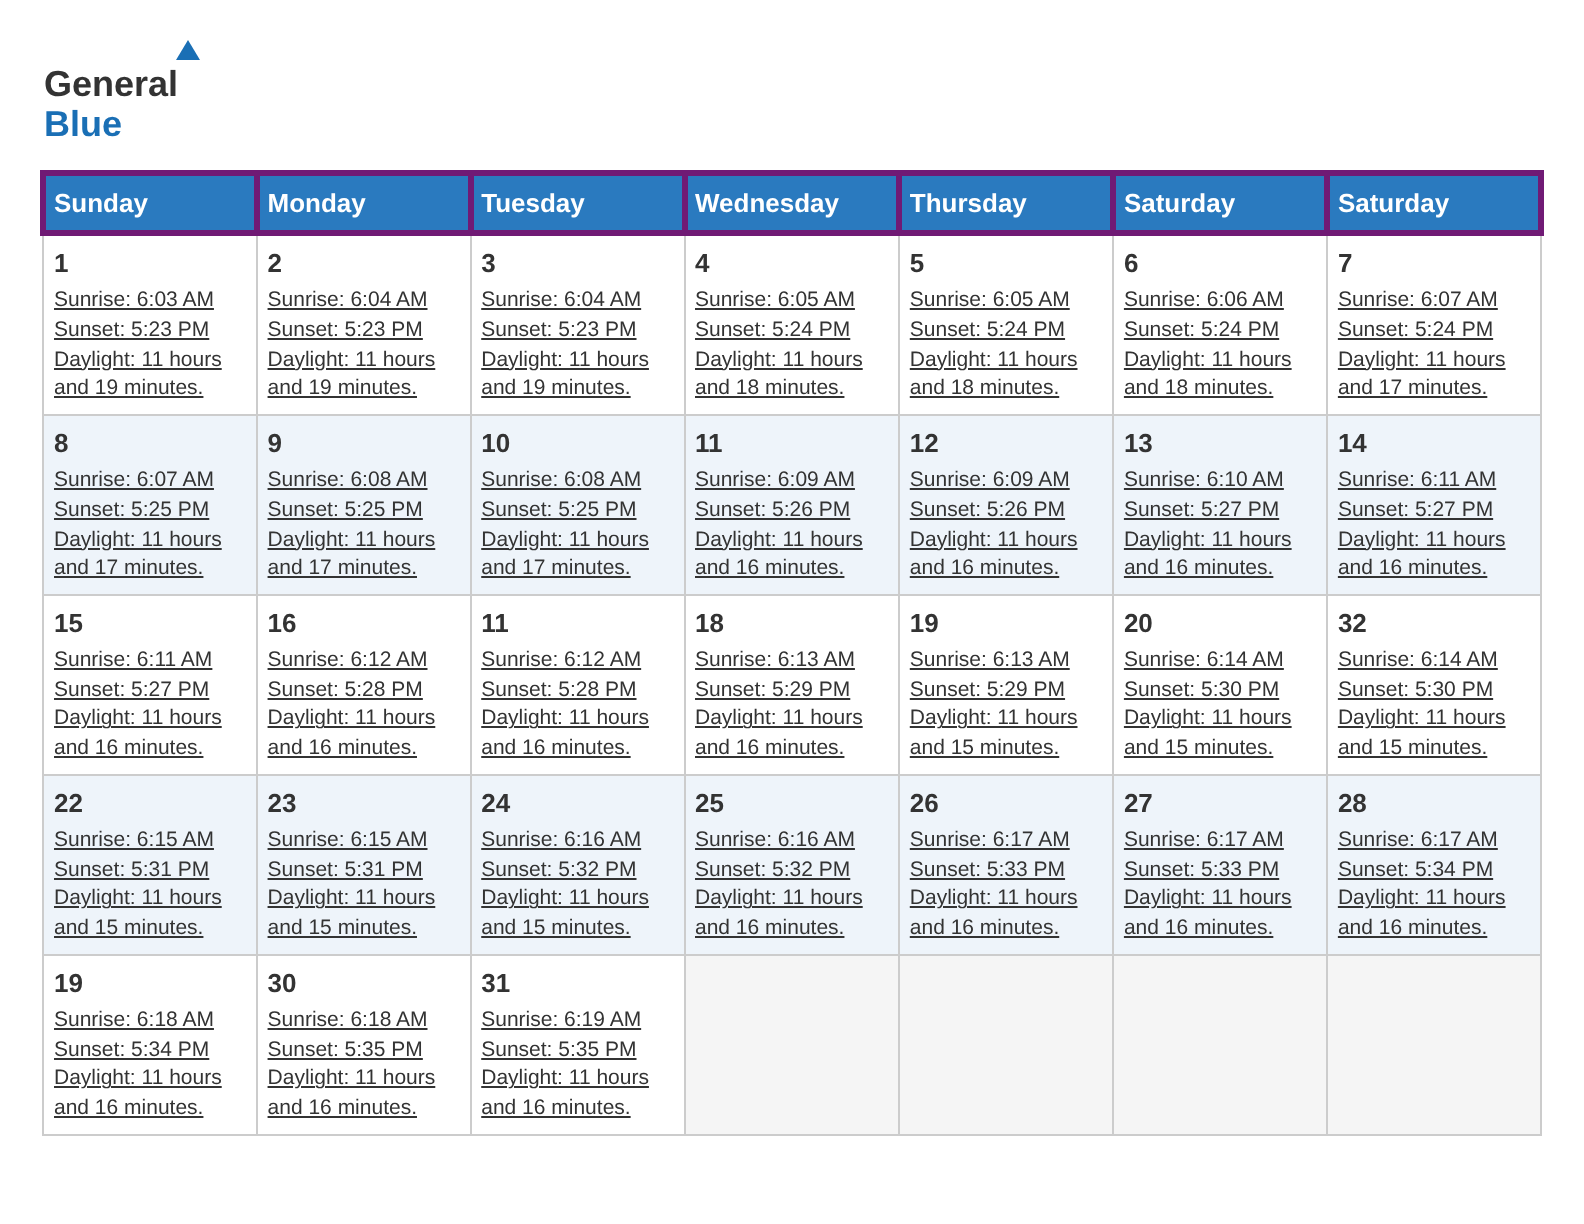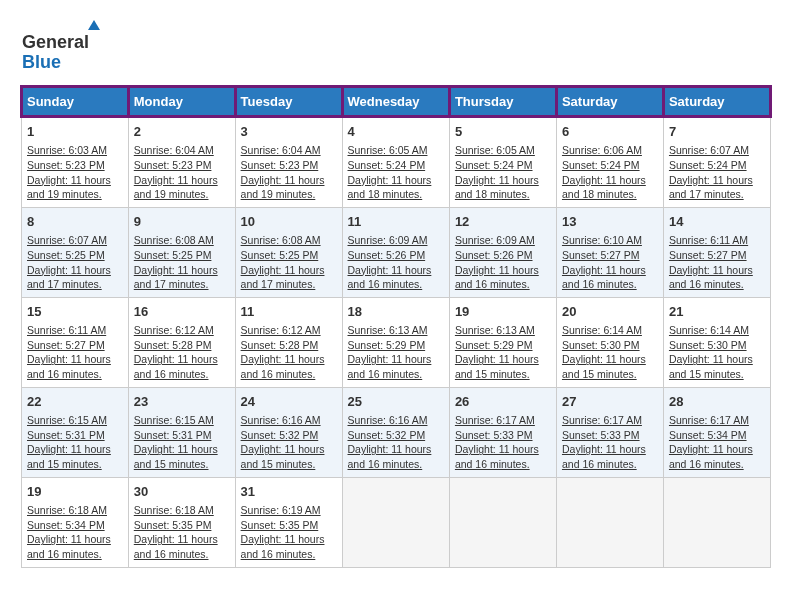--- a/index.html
+++ b/index.html
@@ -235,21 +235,21 @@
 Sunset: 5:29 PM
 Daylight: 11 hours and 15 minutes.</div>
         </td>
         <td>
           <span class="day-num">20</span>
           <div class="day-info" style="white-space: pre-line;">Sunrise: 6:14 AM
 Sunset: 5:30 PM
 Daylight: 11 hours and 15 minutes.</div>
         </td>
         <td>
-          <span class="day-num">21</span>
+          <span class="day-num">32</span>
           <div class="day-info" style="white-space: pre-line;">Sunrise: 6:14 AM
 Sunset: 5:30 PM
 Daylight: 11 hours and 15 minutes.</div>
         </td>
       </tr>
       <tr>
         <td>
           <span class="day-num">22</span>
           <div class="day-info" style="white-space: pre-line;">Sunrise: 6:15 AM
 Sunset: 5:31 PM

